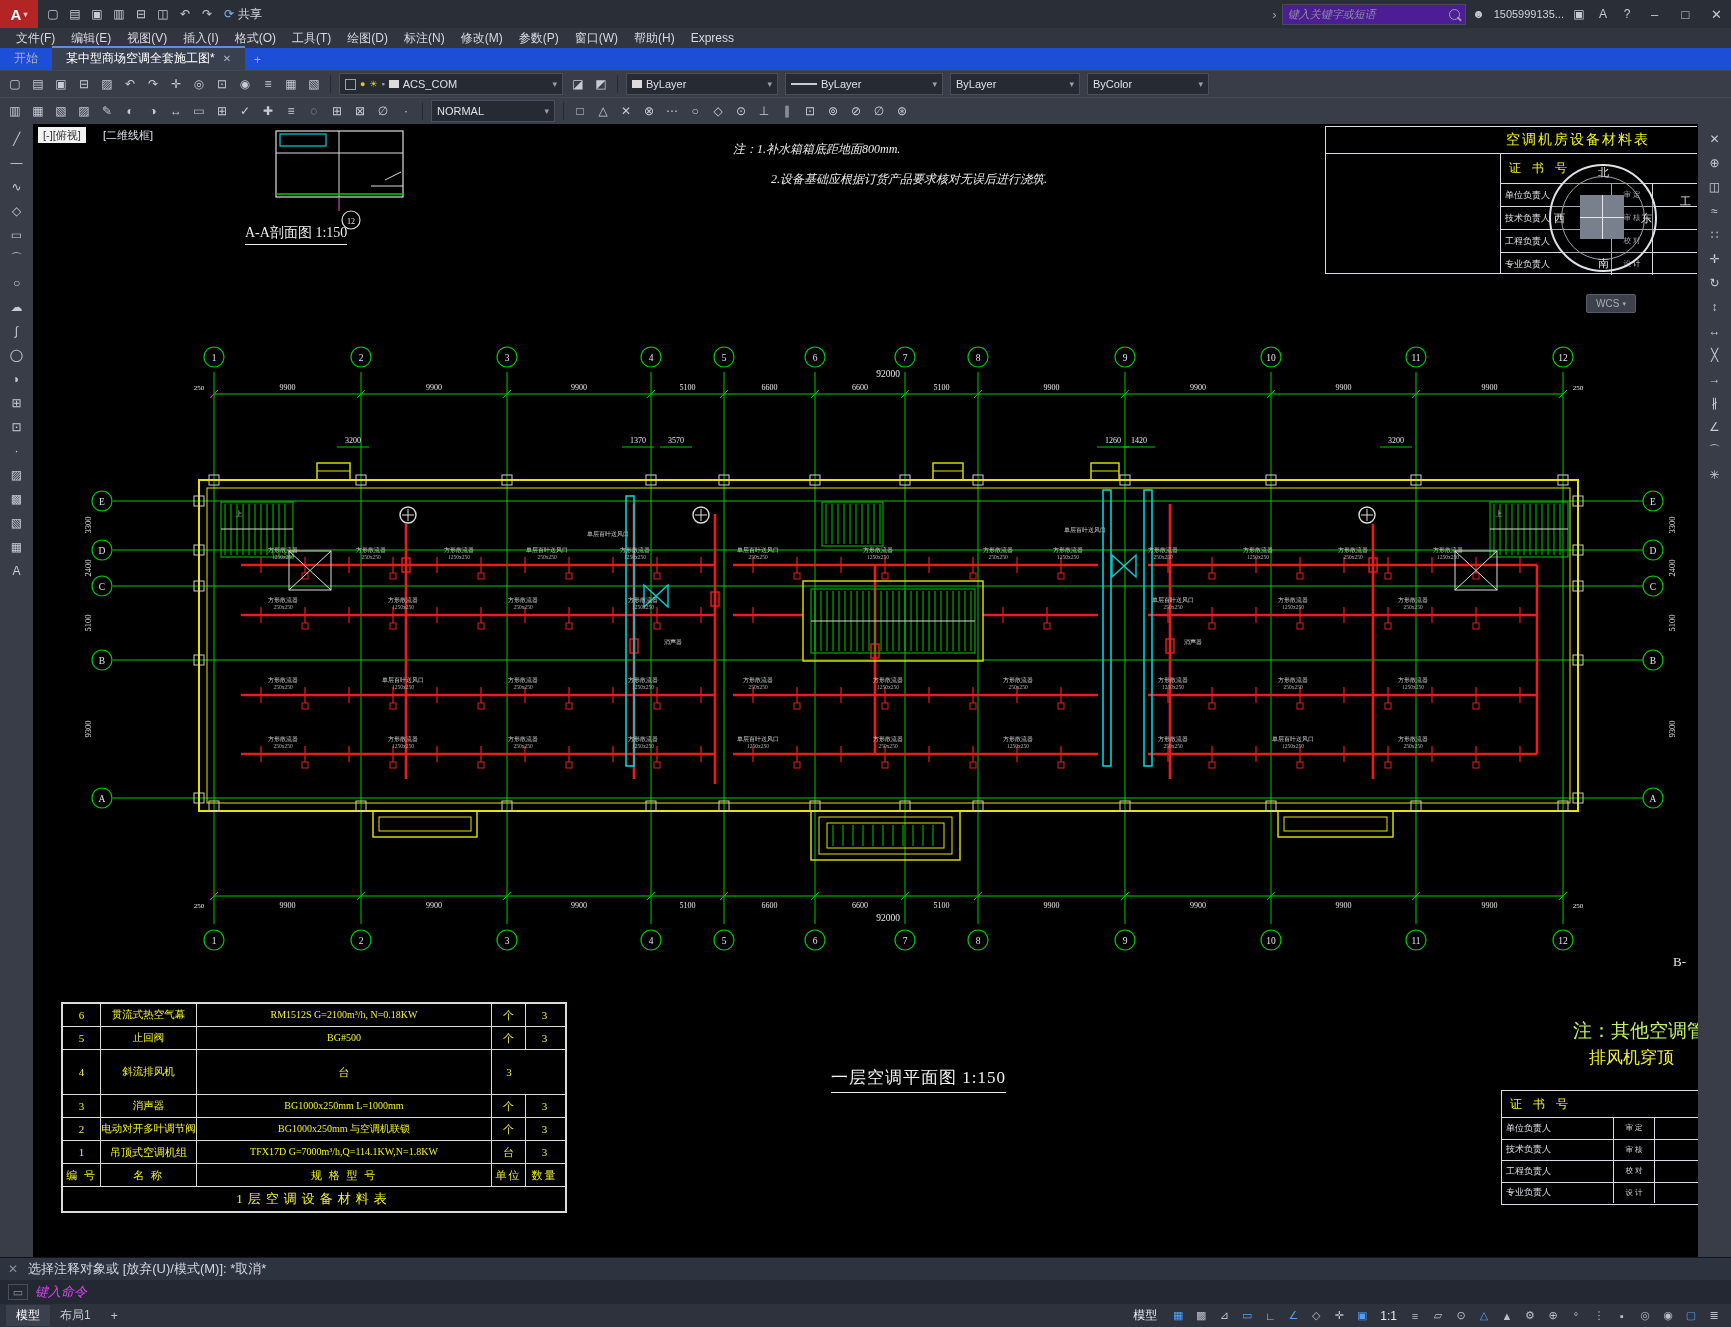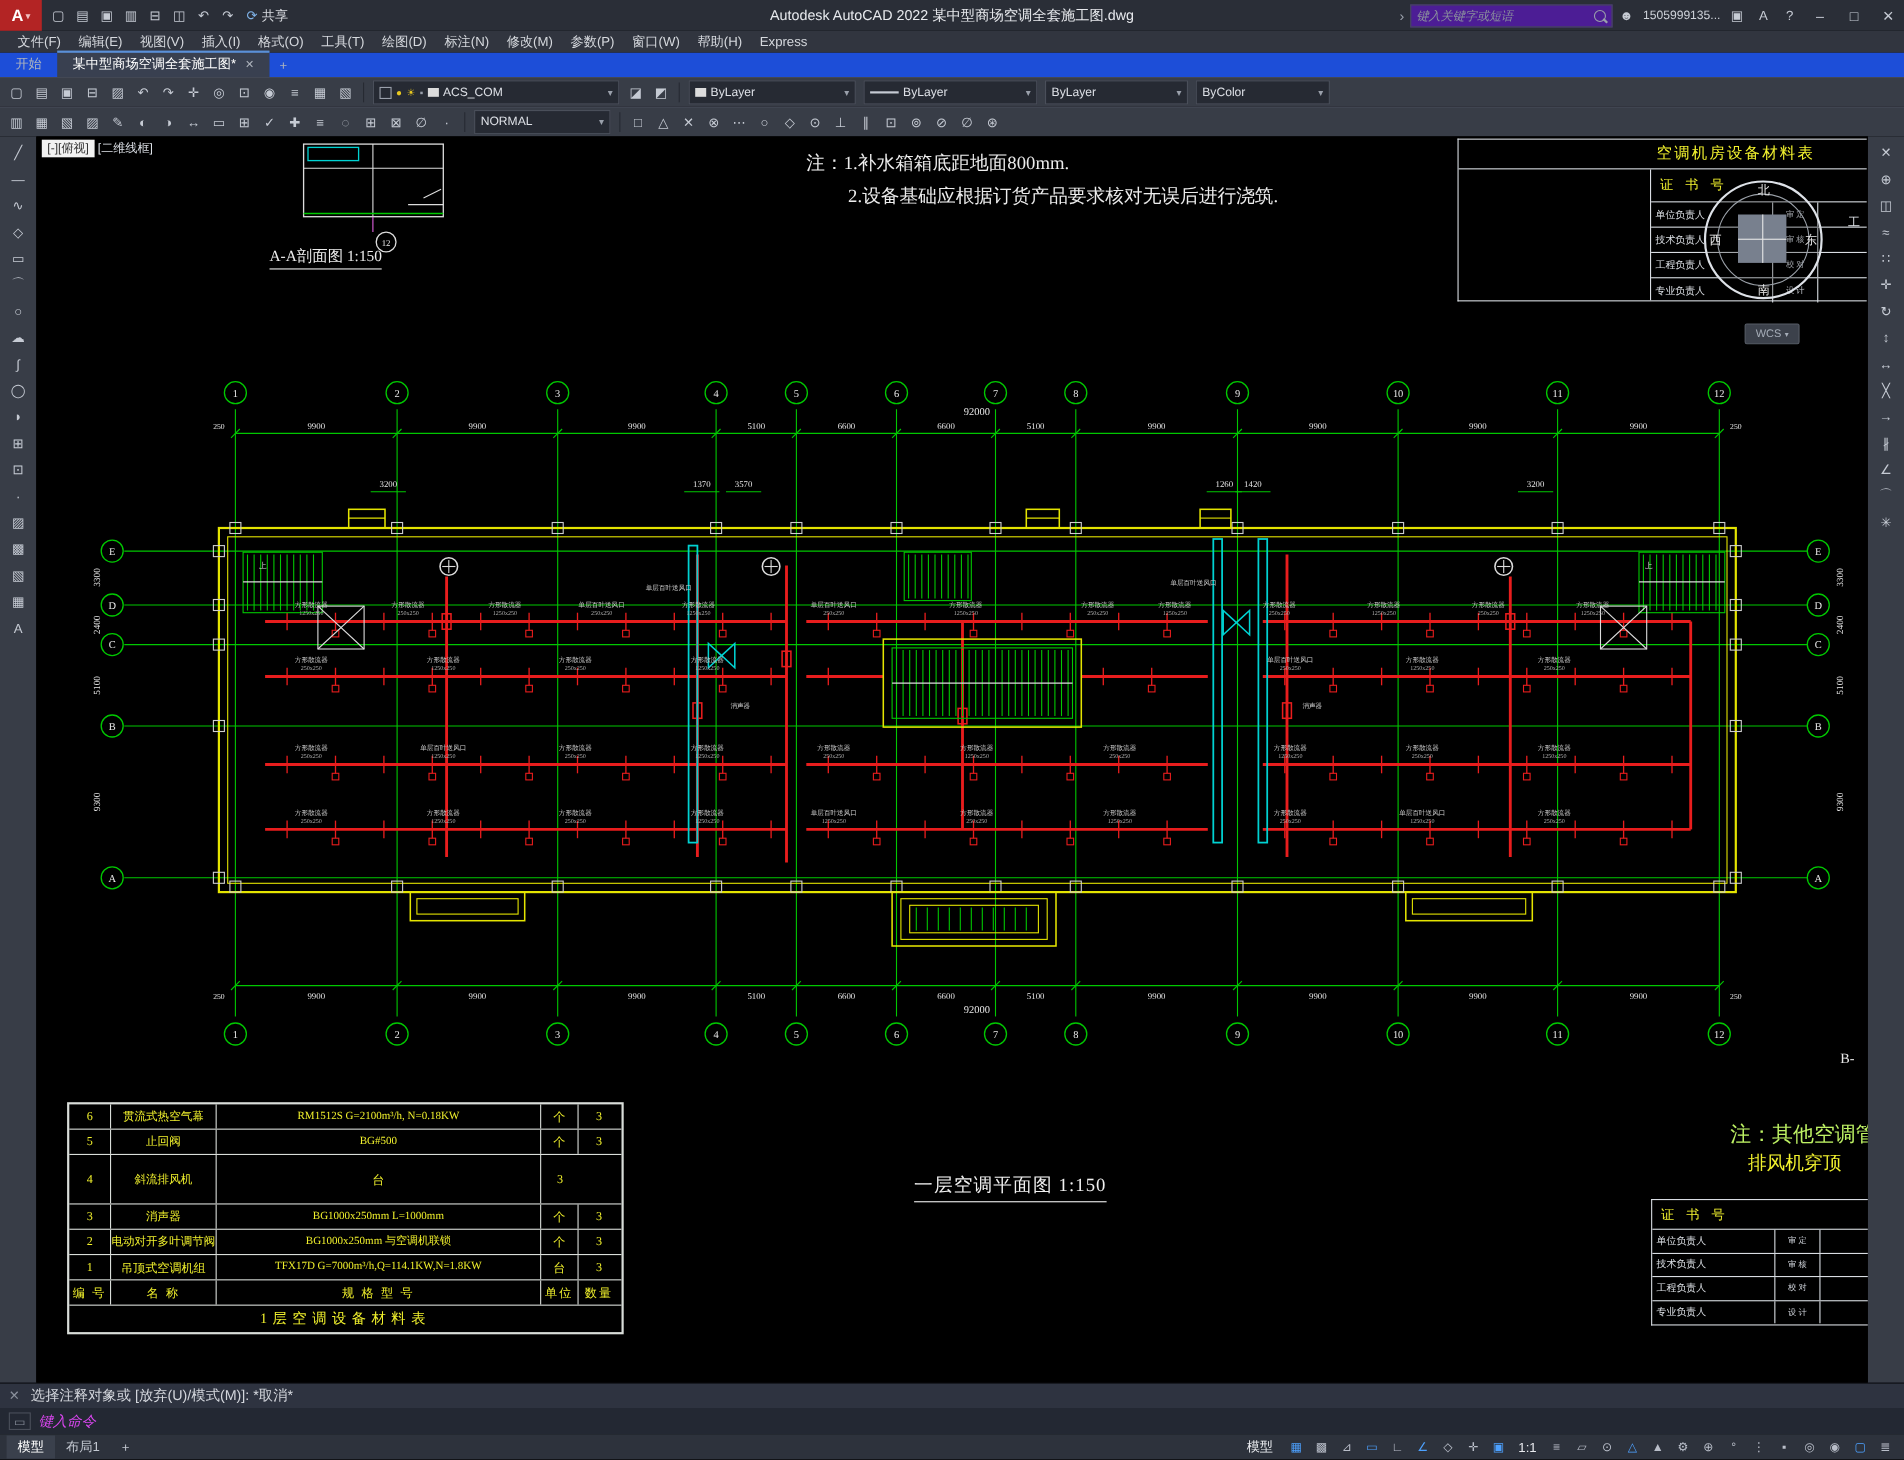--- a/index.html
+++ b/index.html
@@ -50,22 +50,22 @@
   .lt-line{width:26px;height:2px;background:#c6cbd4;}
   
   .main{flex:1;display:flex;min-height:0;}
   .side{width:33px;background:#383d47;display:flex;flex-direction:column;align-items:center;padding-top:4px;gap:3px;flex:0 0 auto;}
   .side .ticon{width:24px;height:21px;}
   .canvas{position:relative;flex:1;background:#000;overflow:hidden;}
   #svgwrap{position:absolute;inset:0;}
   .ovl{position:absolute;font-family:"Liberation Serif",serif;}
   .vp{left:5px;top:3px;display:flex;font-size:11px;font-family:"Liberation Sans",sans-serif;}
   .vp-chip{background:#f2f2f2;color:#333;padding:0 5px;height:16px;line-height:16px;}
-  .vp-rest{color:#dde1e7;margin-left:3px;line-height:16px;}
-  .notes{left:700px;top:10px;font-size:17px;color:#ececec;line-height:30px;white-space:nowrap;}
+  .vp-rest{color:#dde1e7;margin-left:17px;line-height:16px;}
+  .notes{left:700px;top:10px;font-size:12px;color:#ececec;line-height:30px;white-space:nowrap;font-style:italic;}
   .notes .n2{margin-left:38px;}
   .sec-label{left:212px;top:100px;font-size:14px;color:#ececec;border-bottom:1.5px solid #ececec;padding-bottom:2px;white-space:nowrap;}
   .plan-label{left:798px;top:942px;font-size:17px;color:#f0f0f0;border-bottom:1.5px solid #f0f0f0;padding-bottom:3px;letter-spacing:1px;white-space:nowrap;}
   .sn1{left:1540px;top:894px;font-size:19px;color:#bef264;white-space:nowrap;}
   .sn2{left:1556px;top:922px;font-size:17px;color:#f2f22e;white-space:nowrap;}
   .b-label{left:1640px;top:830px;font-size:13px;color:#e6e6e6;}
   .wcs{left:1553px;top:170px;width:48px;height:17px;background:#3c414b;border:1px solid #565c66;border-radius:2px;color:#a6adb8;font-size:10px;display:flex;align-items:center;justify-content:center;gap:3px;font-family:"Liberation Sans",sans-serif;}
   
   .eq-table{left:28px;top:878px;width:502px;border:2px solid #d9ddd9;color:#f0f02c;text-align:center;background:#000;}
   .eq-row{display:grid;grid-template-columns:38px 96px 295px 34px 37px;border-bottom:1px solid #d9ddd9;}
@@ -132,21 +132,20 @@
         <span class="ticon">▥</span>
         <span class="ticon">⊟</span>
         <span class="ticon">◫</span>
         <span class="ticon">↶</span>
         <span class="ticon">↷</span>
       </div>
     <div class="share">
       <span class="share-ic">⟳</span>
       <span>共享</span>
     </div>
-    <div class="tb-title">Autodesk AutoCAD 2022   某中型商场空调全套施工图.dwg</div>
     <div class="tb-right">
       <span class="chev">›</span>
       <div class="searchbox">
         <span class="s-ph">键入关键字或短语</span>
         <span class="mag"></span>
       </div>
       <span class="ticon">☻</span>
       <span class="user">1505999135...</span>
       <span class="ticon">▣</span>
       <span class="ticon">A</span>

